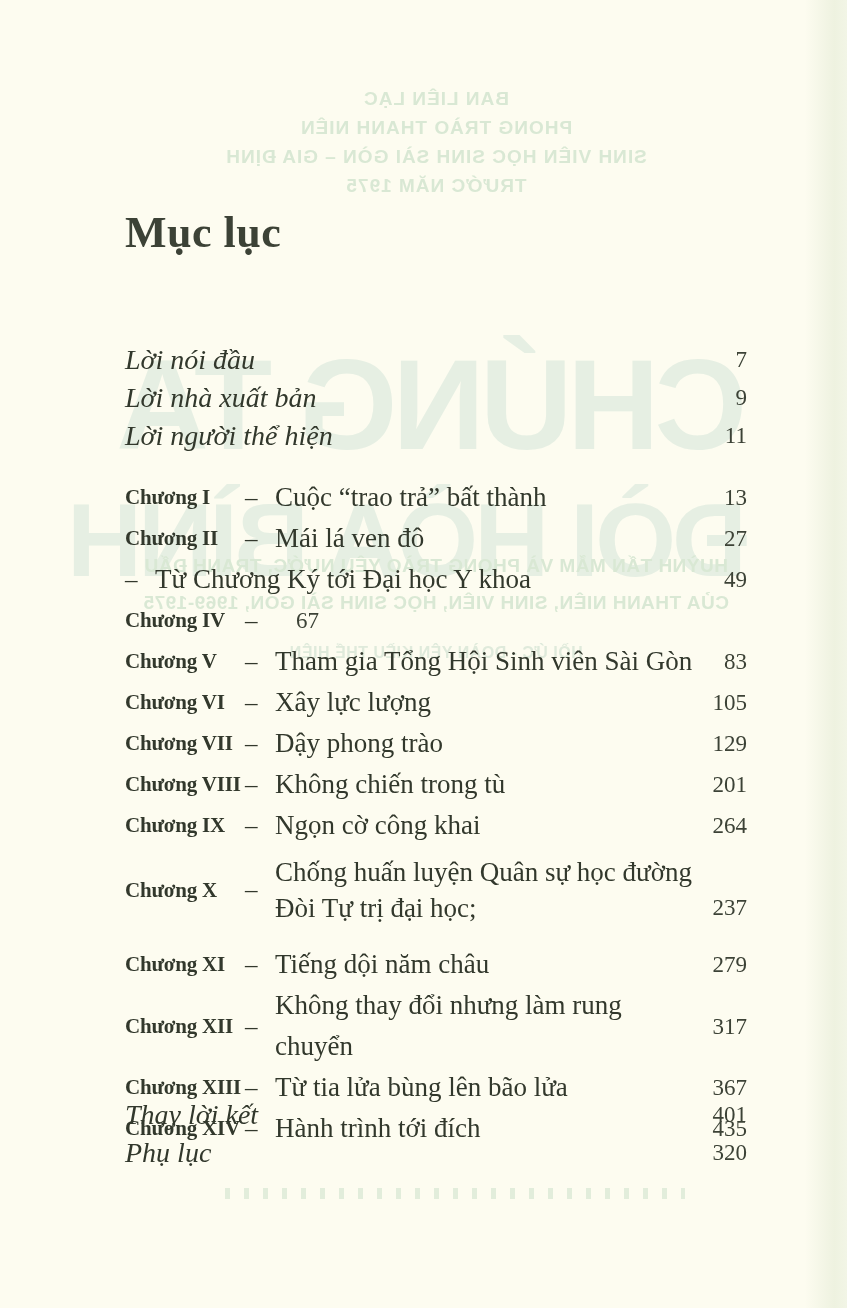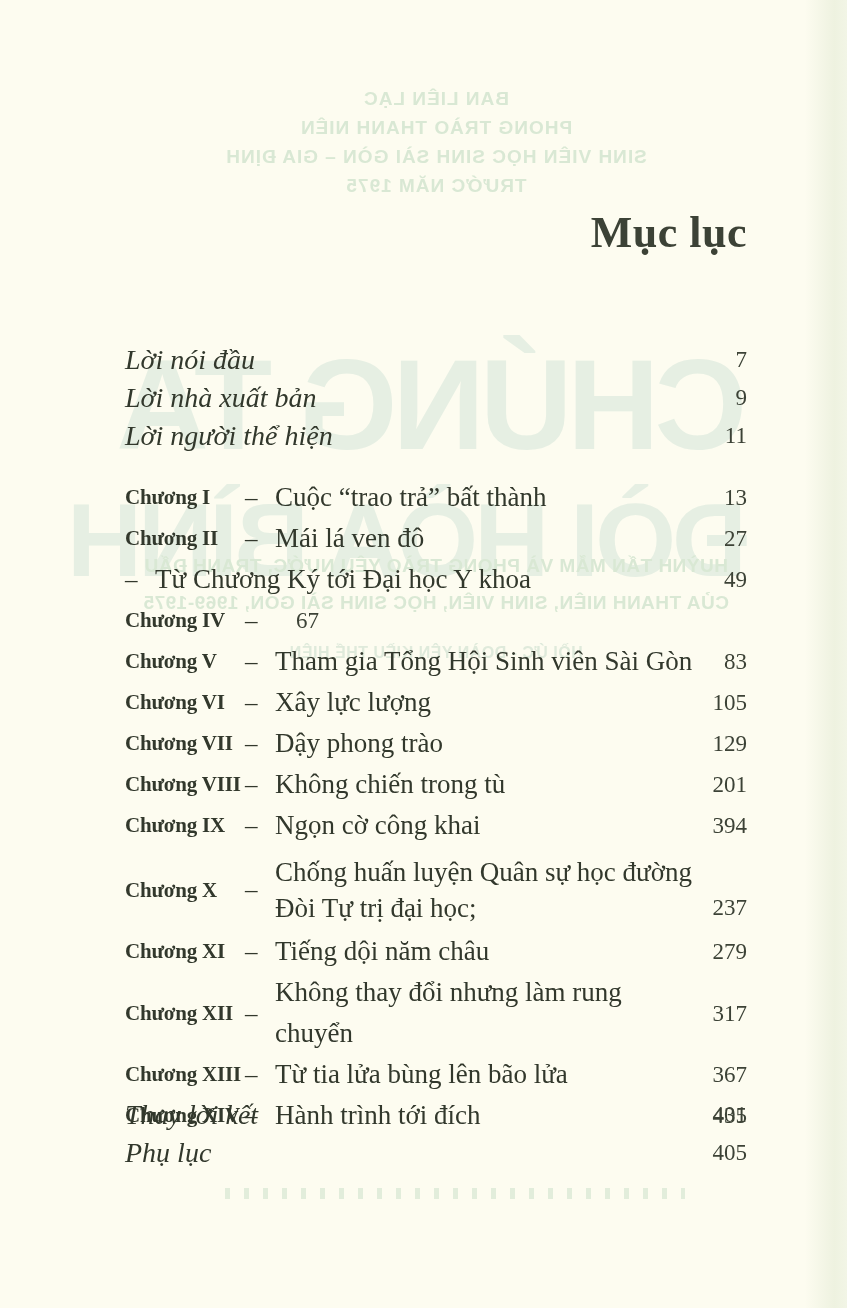--- a/index.html
+++ b/index.html
@@ -43,22 +43,22 @@
   .show-mid2 { top: 592px; font-size: 19px; color: var(--show-dark); letter-spacing: .5px; }
   .show-byline { top: 644px; font-size: 16px; color: var(--show); letter-spacing: .5px; }
   .show-dots {
     position: absolute; top: 1188px; left: 225px; width: 460px; height: 11px;
     background: repeating-linear-gradient(90deg, var(--show-dark) 0 5px, transparent 5px 19px);
     opacity: .75; pointer-events: none;
   }
 
   
   .title {
-    position: absolute; top: 207px; left: 125px; right: 100px;
-    text-align: right;
+    position: absolute; top: 207px; left: 125px; right: 108px;
+    text-align: left;
     font-size: 44px; font-weight: 700;
     letter-spacing: .5px;
     color: var(--ink-soft);
   }
   .content-col { position: absolute; left: 125px; right: 100px; color: var(--ink); }
   .front-matter { top: 341px; }
   .chapters     { top: 477px; }
   .back-matter  { top: 1096px; }
 
   .fm-row, .bm-row {
@@ -73,21 +73,21 @@
 
   .ch-row { display: flex; align-items: center; line-height: 41px; }
   .ch-label {
     flex: 0 0 120px;
     font-weight: 700; font-size: 21px;
     letter-spacing: -.2px;
     color: var(--ink);
   }
   .ch-dash { flex: 0 0 30px; font-size: 25px; color: var(--ink); }
   .ch-title { flex: 1; font-size: 27px; }
-  .ch-row.two-line { line-height: 36px; margin-top: 8px; margin-bottom: 5px; }
+  .ch-row.two-line { line-height: 36px; margin-top: 8px; margin-bottom: 18px; }
   .ch-row.two-line .ch-title span { display: block; }
   .ch-row.two-line .pg { align-self: flex-end; }
 </style>
 </head>
 <body>
 
 <div class="page">
 
   <div class="show show-header">
     <div>BAN LIÊN LẠC</div>
@@ -166,21 +166,21 @@
     <div class="ch-row">
       <span class="ch-label">Chương VIII</span>
       <span class="ch-dash">–</span>
       <span class="ch-title">Không chiến trong tù</span>
       <span class="pg">201</span>
     </div>
     <div class="ch-row">
       <span class="ch-label">Chương IX</span>
       <span class="ch-dash">–</span>
       <span class="ch-title">Ngọn cờ công khai</span>
-      <span class="pg">394</span>
+      <span class="pg">264</span>
     </div>
     <div class="ch-row two-line">
       <span class="ch-label">Chương X</span>
       <span class="ch-dash">–</span>
       <span class="ch-title">
         <span>Chống huấn luyện Quân sự học đường</span>
         <span>Đòi Tự trị đại học;</span>
       </span>
       <span class="pg">237</span>
     </div>
@@ -212,17 +212,17 @@
 
   <div class="content-col back-matter">
     <div class="bm-row">
       <span>Thay lời kết</span>
       <span class="leader"></span>
       <span class="pg">401</span>
     </div>
     <div class="bm-row">
       <span>Phụ lục</span>
       <span class="leader"></span>
-      <span class="pg">405</span>
+      <span class="pg">320</span>
     </div>
   </div>
 
 </div>
 
 </body></html>

